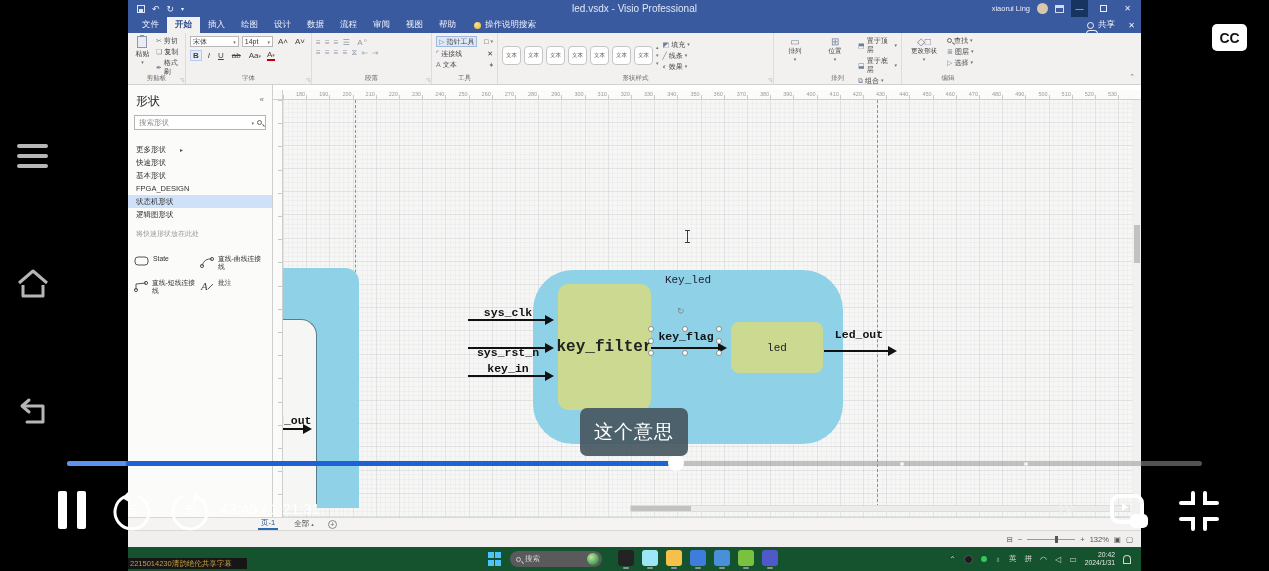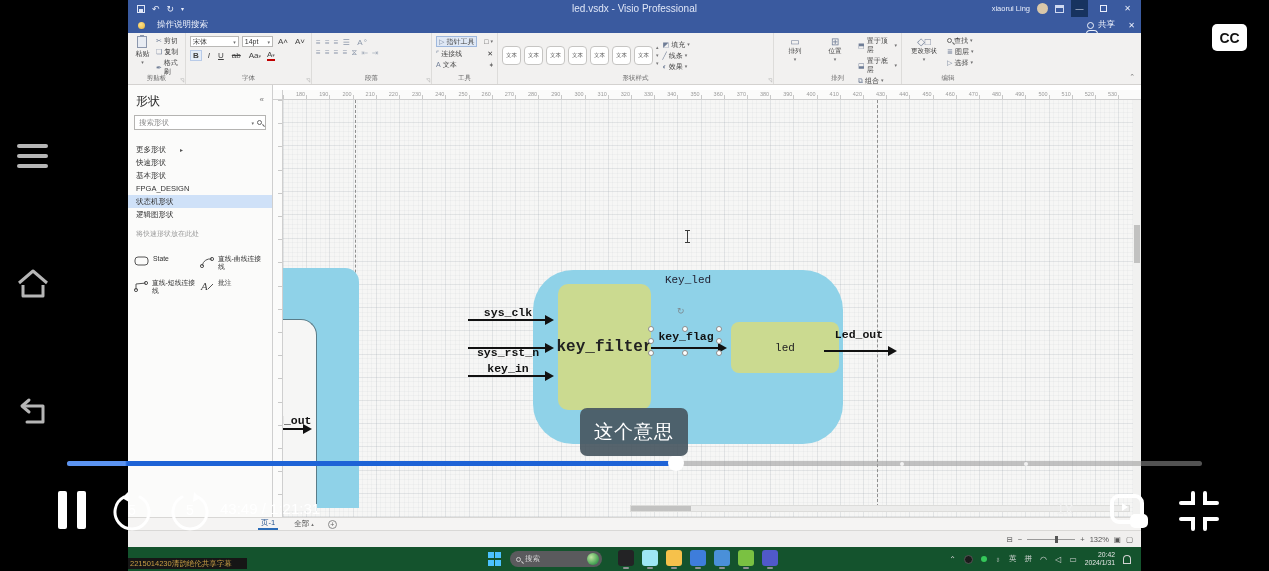--- a/index.html
+++ b/index.html
@@ -32,21 +32,21 @@
   .avatar{width:11px;height:11px;border-radius:50%;background:#d9c7a9;}
   .winbtn{width:17px;height:17px;display:flex;align-items:center;justify-content:center;font-size:8px;color:#e9eefb;}
   .winbtn.min{background:#17335f;}
   .ribopts{width:9px;height:8px;border:1px solid #cfd9f0;border-top-width:3px;}
   .restore{width:7px;height:7px;border:1px solid #e9eefb;}
 
   
   #tabrow{position:absolute;left:0;top:17px;right:0;height:16px;background:#3a5a9f;display:flex;align-items:stretch;color:#eef2fc;font-size:8.5px;}
   .tab{display:flex;align-items:center;padding:0 8px;}
   .tab.sel{background:#f2f1f0;color:#2b4a86;font-weight:bold;}
-  #tab-search{display:flex;align-items:center;gap:12px;margin-left:10px;font-size:8.5px;}
+  #tab-search{display:flex;align-items:center;gap:4px;margin-left:10px;font-size:8.5px;}
   .bulb{width:7px;height:7px;border-radius:50%;background:radial-gradient(circle at 40% 35%,#ffe28a,#e8b63c);}
   #share{margin-left:auto;display:flex;align-items:center;gap:4px;padding-right:26px;font-size:8.5px;}
   .person-ic{width:7px;height:7px;border-radius:50%;border:1px solid #eef2fc;position:relative;}
   .person-ic:after{content:"";position:absolute;left:-2px;top:7px;width:10px;height:4px;border:1px solid #eef2fc;border-bottom:none;border-radius:4px 4px 0 0;}
   #tabrow-close{position:absolute;right:6px;top:0;height:16px;display:flex;align-items:center;font-size:8px;}
 
   
   #ribbon{position:absolute;left:0;top:33px;right:0;height:52px;background:#f2f1f0;border-bottom:1px solid #d4d2d0;display:flex;}
   .rgroup{position:relative;border-right:1px solid #dddcda;padding:3px 4px 11px;flex-shrink:0;}
   .glabel{position:absolute;left:0;right:0;bottom:1px;text-align:center;font-size:6.5px;color:#6b6b6b;}
@@ -110,21 +110,21 @@
           repeating-linear-gradient(0deg,rgba(140,150,160,.14) 0 1px,transparent 1px 23.2px),
           repeating-linear-gradient(90deg,rgba(140,150,160,.14) 0 1px,transparent 1px 23.2px),
           repeating-linear-gradient(0deg,rgba(150,160,168,.07) 0 1px,transparent 1px 4.64px),
           repeating-linear-gradient(90deg,rgba(150,160,168,.07) 0 1px,transparent 1px 4.64px);}
   .dashline{position:absolute;top:0;height:407px;width:0;border-left:1px dashed #8f8f8f;}
   
   #keyled{position:absolute;left:250px;top:170px;width:310px;height:174px;border-radius:40px;background:#8fd2e8;}
   #keyled-label{position:absolute;left:250px;top:174px;width:310px;text-align:center;font-size:11px;color:#223;}
   .gblock{position:absolute;background:#cbda90;display:flex;align-items:center;justify-content:center;color:#222;}
   #keyfilter{left:275px;top:184px;width:93px;height:126px;border-radius:10px;font-size:16px;font-weight:bold;}
-  #ledblock{left:448px;top:222px;width:108px;height:51px;border-radius:8px;font-size:11px;}
+  #ledblock{left:448px;top:222px;width:92px;height:51px;border-radius:8px;font-size:11px;}
   .sigline{position:absolute;height:2px;background:#111;}
   .sigline:after{content:"";position:absolute;right:-8px;top:-4px;border-left:9px solid #111;border-top:5px solid transparent;border-bottom:5px solid transparent;}
   .siglab{position:absolute;font-size:11.5px;font-weight:bold;color:#111;text-align:center;}
   .handle{position:absolute;width:6px;height:6px;border-radius:50%;background:#fff;border:1px solid #8d8d8d;}
   #rothandle{position:absolute;left:394px;top:206px;font-size:9px;color:#7b8a91;}
   .ibeam{position:absolute;width:7px;height:13px;}
   .ibeam:before{content:"";position:absolute;left:3px;top:1px;bottom:1px;width:1px;background:#3c3c3c;}
   .ibeam:after{content:"";position:absolute;left:1px;top:0;width:5px;height:1px;background:#3c3c3c;box-shadow:0 12px 0 #3c3c3c;}
   
   #partial-blue{position:absolute;left:-8px;top:168px;width:84px;height:240px;background:#8fd2e8;border-top-right-radius:14px;}
@@ -225,20 +225,32 @@
         <span class="ribopts"></span>
         <span class="winbtn min">—</span>
         <span class="winbtn">
             <span class="restore"></span>
           </span>
         <span class="winbtn">✕</span>
       </div>
     </div>
 
     <div id="tabrow">
+      <div id="ribbon-tabs" style="display:flex;padding-left:6px;">
+          <div class="tab">文件</div>
+          <div class="tab sel">开始</div>
+          <div class="tab">插入</div>
+          <div class="tab">绘图</div>
+          <div class="tab">设计</div>
+          <div class="tab">数据</div>
+          <div class="tab">流程</div>
+          <div class="tab">审阅</div>
+          <div class="tab">视图</div>
+          <div class="tab">帮助</div>
+        </div>
       <div id="tab-search">
           <span class="bulb"></span>
           <span>操作说明搜索</span>
         </div>
       <div id="share">
           <span class="person-ic"></span>
           <span>共享</span>
         </div>
       <div id="tabrow-close">✕</div>
     </div>

